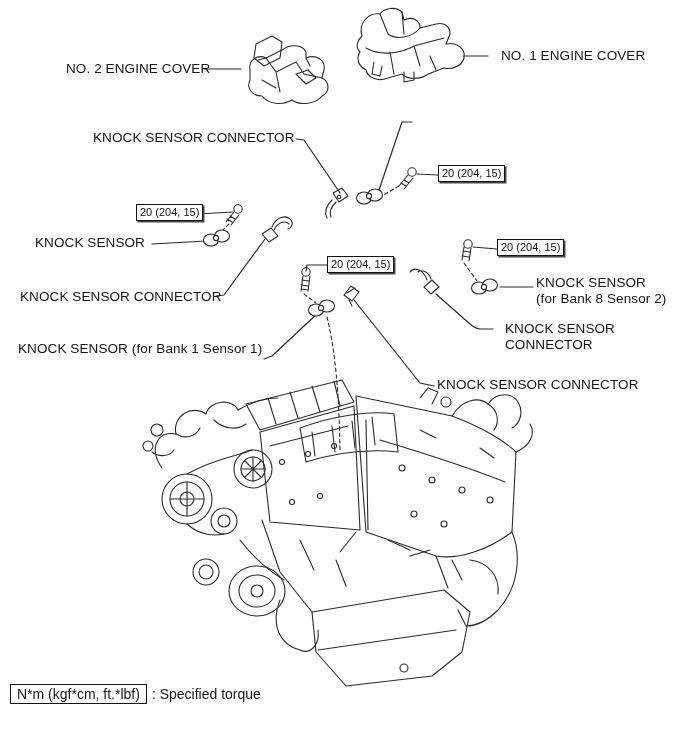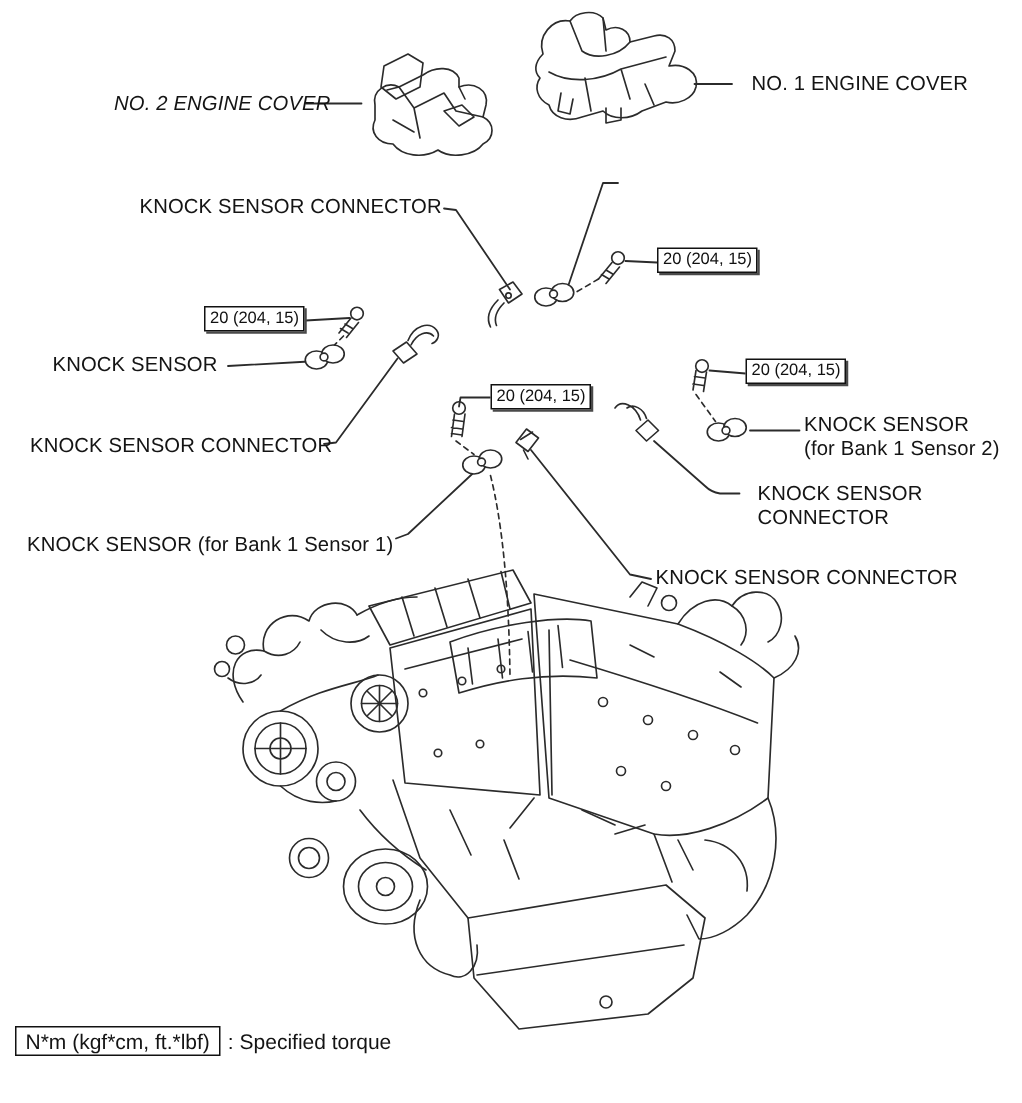--- a/index.html
+++ b/index.html
@@ -184,35 +184,35 @@
       <path d="M318,650 L456,630"></path>
         <circle cx="404" cy="668" r="4"></circle>
 
       <path d="M512,532 C522,556 518,588 498,610 C488,620 476,626 466,626 L458,610"></path>
       <path d="M470,560 C488,562 500,576 498,594"></path>
 
       <path d="M388,540 l22,10 M410,556 l20,-6 M356,532 l-16,20 M336,560 l10,26 M300,540 l14,30 M452,560 l10,20 M480,448 l14,10 M420,430 l16,8 M436,556 L448,588"></path>
     </g>
   </svg>
 
-  <div class="lbl" style="left:76px;top:61px;font-style:italic;">NO. 2 ENGINE COVER</div>
+  <div class="lbl" style="left:66px;top:61px;">NO. 2 ENGINE COVER</div>
   <div class="lbl" style="left:501px;top:48px;">NO. 1 ENGINE COVER</div>
 
   <div class="lbl" style="left:93px;top:130px;">KNOCK SENSOR CONNECTOR</div>
 
   <div class="lbl" style="left:35px;top:235px;">
     <span>KNOCK SENSOR</span>
   </div>
 
   <div class="lbl" style="left:20px;top:289px;">KNOCK SENSOR CONNECTOR</div>
-  <div class="lbl" style="left:18px;top:355px;">KNOCK SENSOR (for Bank 1 Sensor 1)</div>
+  <div class="lbl" style="left:18px;top:341px;">KNOCK SENSOR (for Bank 1 Sensor 1)</div>
 
   <div class="lbl" style="left:536px;top:275px;">
     <span>KNOCK SENSOR</span>
-    <span class="l2">(for Bank 1 Sensor 2)</span>
+    <span class="l2">(for Bank 8 Sensor 2)</span>
   </div>
 
   <div class="lbl" style="left:505px;top:321px;">
     <span>KNOCK SENSOR</span>
     <span class="l2">CONNECTOR</span>
   </div>
 
   <div class="lbl" style="left:437px;top:377px;">KNOCK SENSOR CONNECTOR</div>
 
   <div class="tq" style="left:438px;top:165px;">20 (204, 15)</div>

